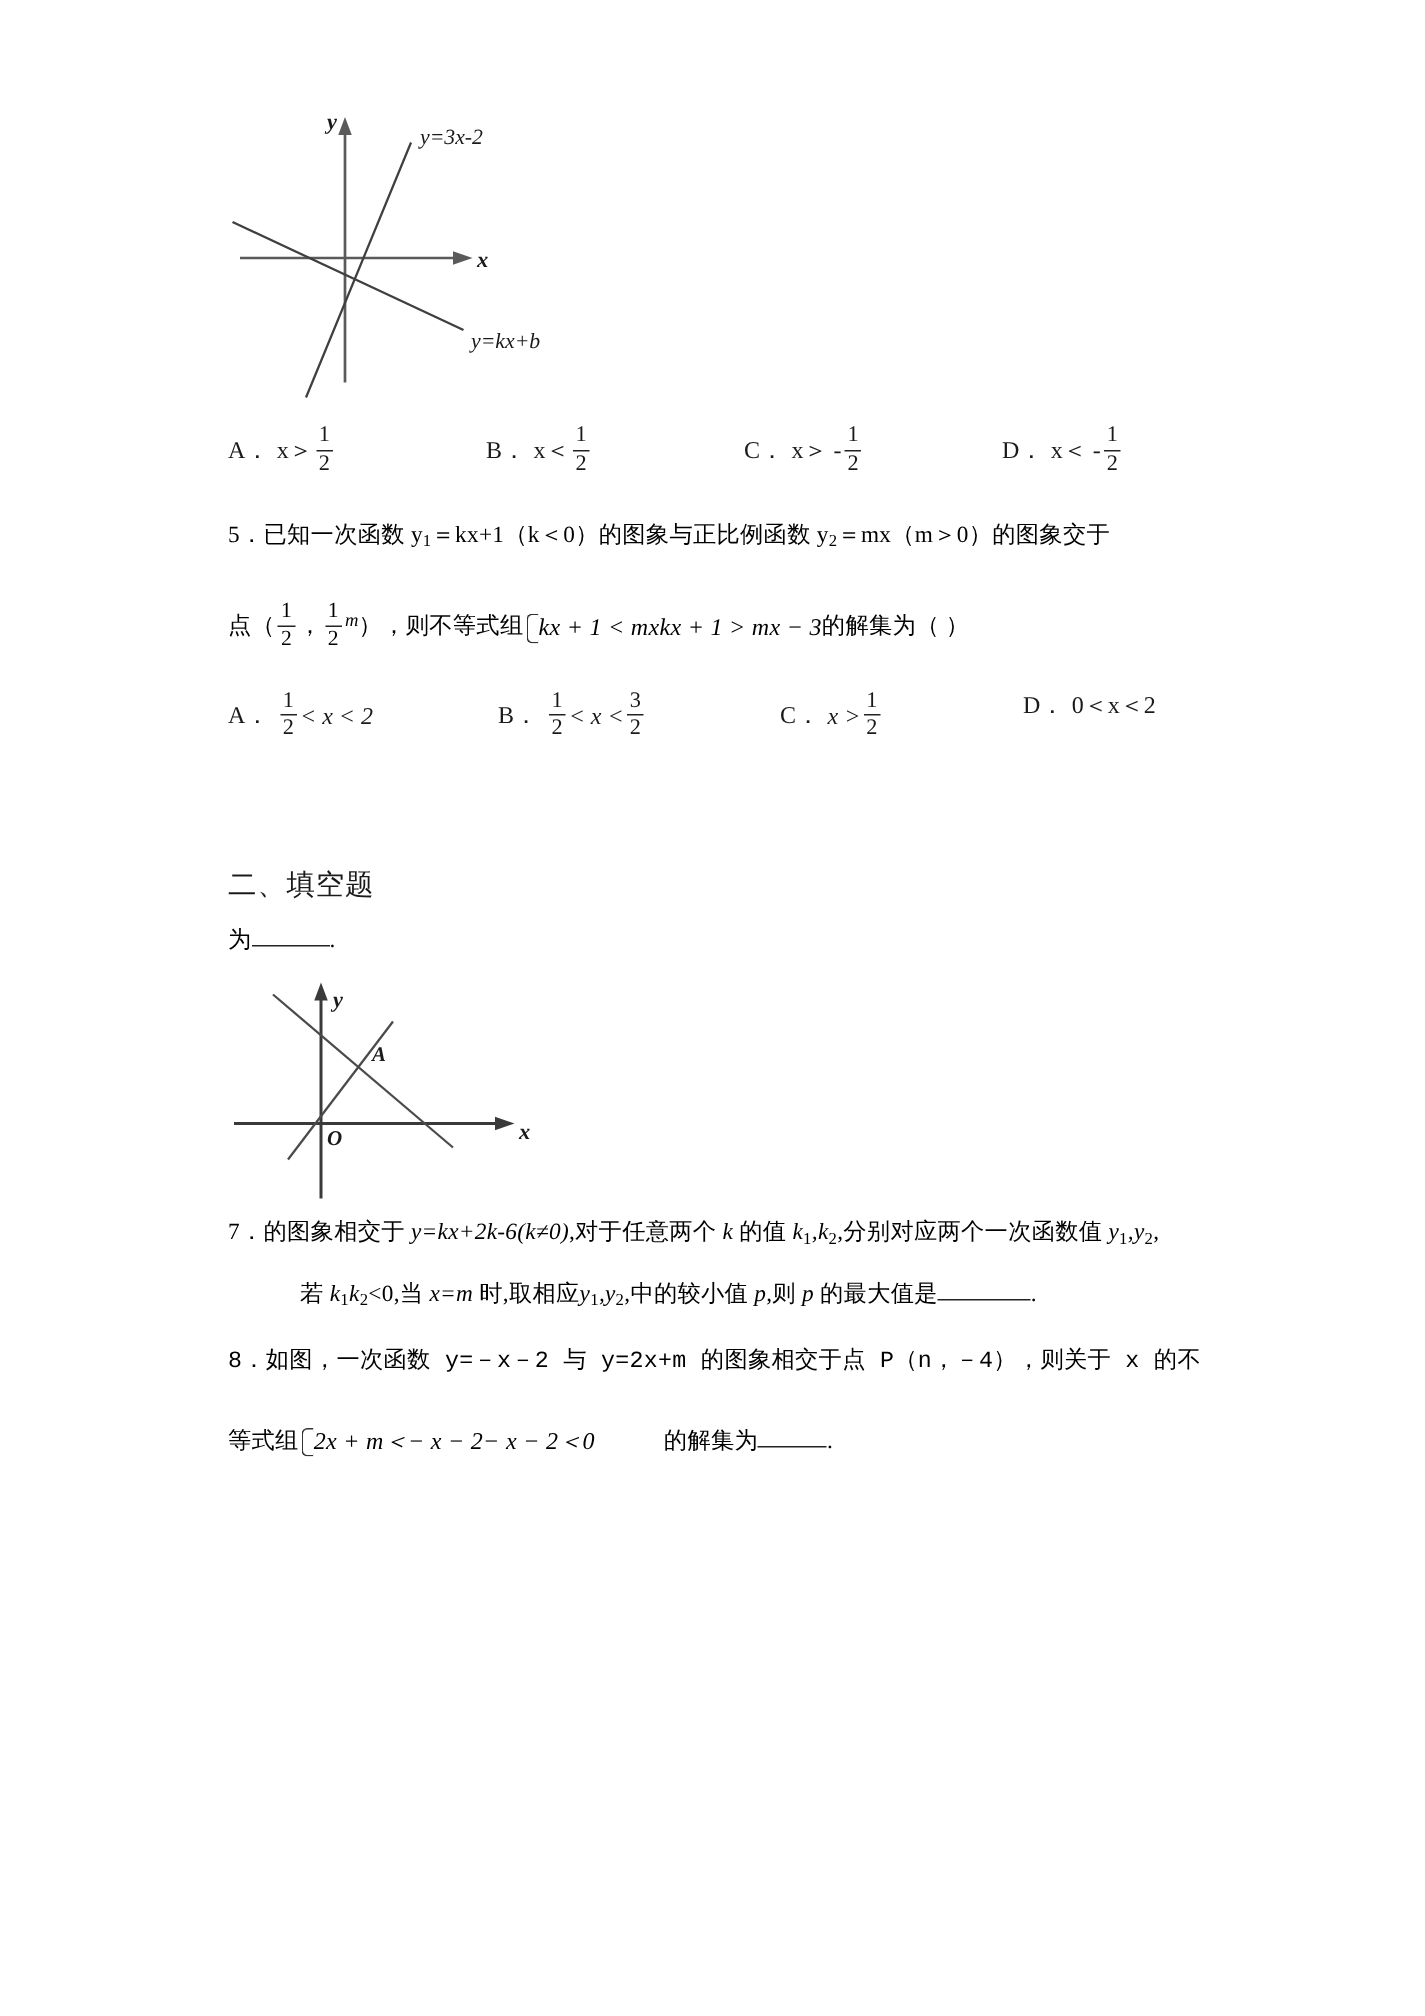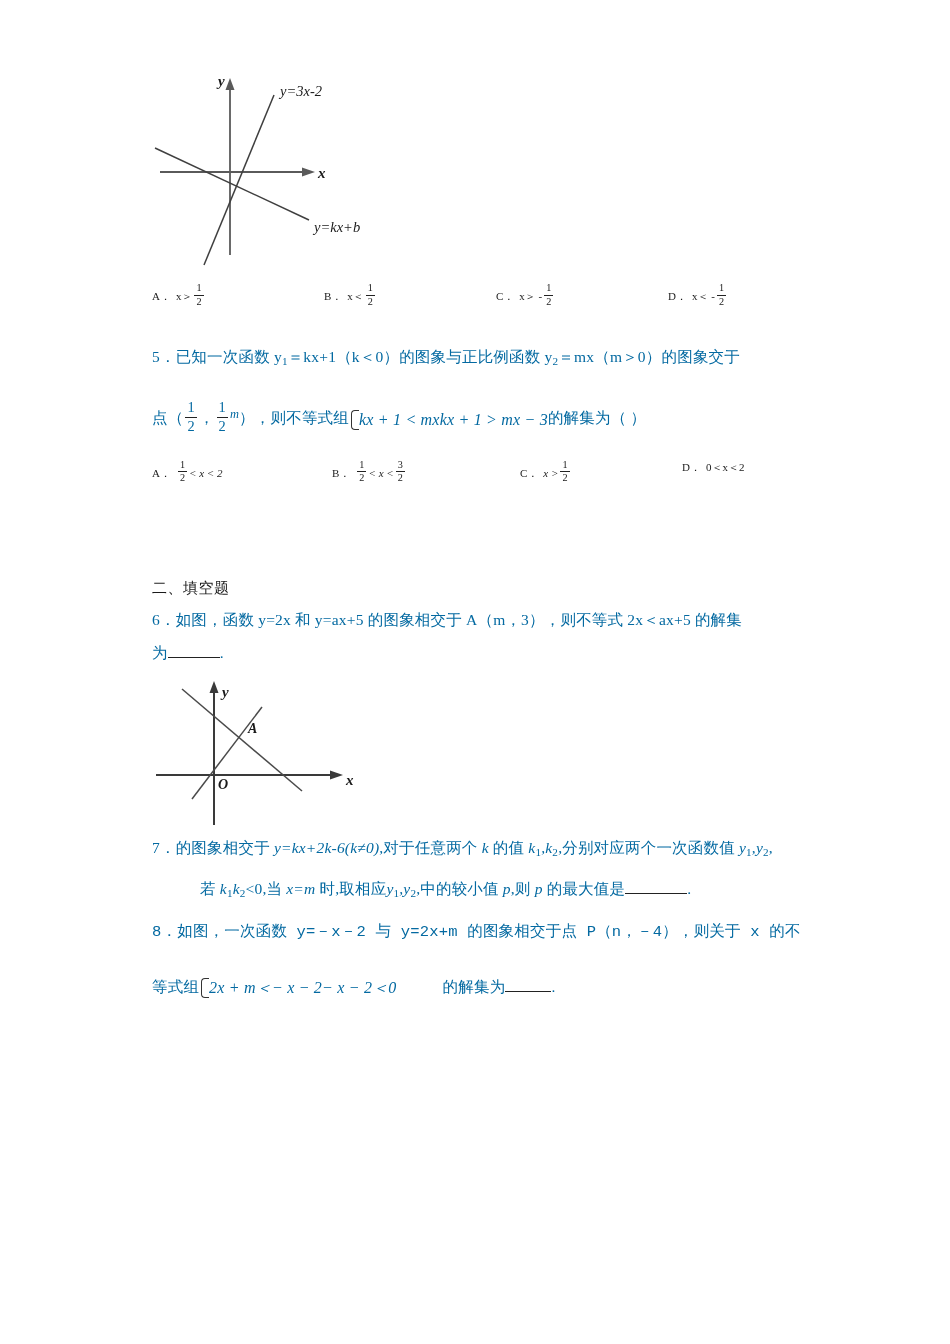--- a/index.html
+++ b/index.html
@@ -25,25 +25,25 @@
     position: absolute;
     left: 152px;
     top: 0;
     width: 660px;
   }
 
   
   .qline {
     font-size: 15.5px;
     line-height: 1.55;
-    color: #0369a1;
+    color: #000000;
     letter-spacing: 0.2px;
   }
   .sec-head {
-    font-size: 15px;
+    font-size: 19px;
     line-height: 1.6;
     letter-spacing: 0.5px;
   }
   .ital {
     font-style: italic;
   }
   .sub {
     font-size: 0.72em;
     vertical-align: -0.28em;
   }
@@ -77,21 +77,21 @@
   }
   .frac .den {
     display: block;
     padding: 1px 2px 0 2px;
   }
 
   
   .opts {
     position: relative;
     height: 44px;
-    font-size: 11px;
+    font-size: 16px;
   }
   .opt {
     position: absolute;
     white-space: nowrap;
     top: 0;
   }
   .opt .lbl { margin-right: 5px; }
 
   
   .sys {
@@ -194,23 +194,20 @@
       <div class="opt" style="left:368px;">
         <span class="lbl">C．</span><span class="ital">x &gt;</span><span class="frac"><span class="num">1</span><span class="den">2</span></span>
       </div>
       <div class="opt" style="left:530px;">
         <span class="lbl">D．</span><span>0＜x＜2</span>
       </div>
     </div>
 
     <div class="sec-head" style="margin-top:70px;">二、填空题</div>
 
-    <div class="qline" style="margin-top:8px;">
-      <span>6．</span><span>如图，函数 y=2x 和 y=ax+5 的图象相交于 A（m，3），则不等式 2x＜ax+5 的解集</span>
-    </div>
     <div class="qline" style="margin-top:9px;">
       <span>为</span><span class="blank w1"></span><span>.</span>
     </div>
 
     <div class="figure" style="height:155px; margin-top:10px;">
       <svg width="230" height="155" viewBox="0 0 230 155">
 
         <line x1="62" y1="16" x2="62" y2="150" stroke="#3a3a3a" stroke-width="2"></line>
         <polygon points="62,6 57.5,18 66.5,18" fill="#3a3a3a"></polygon>
 

